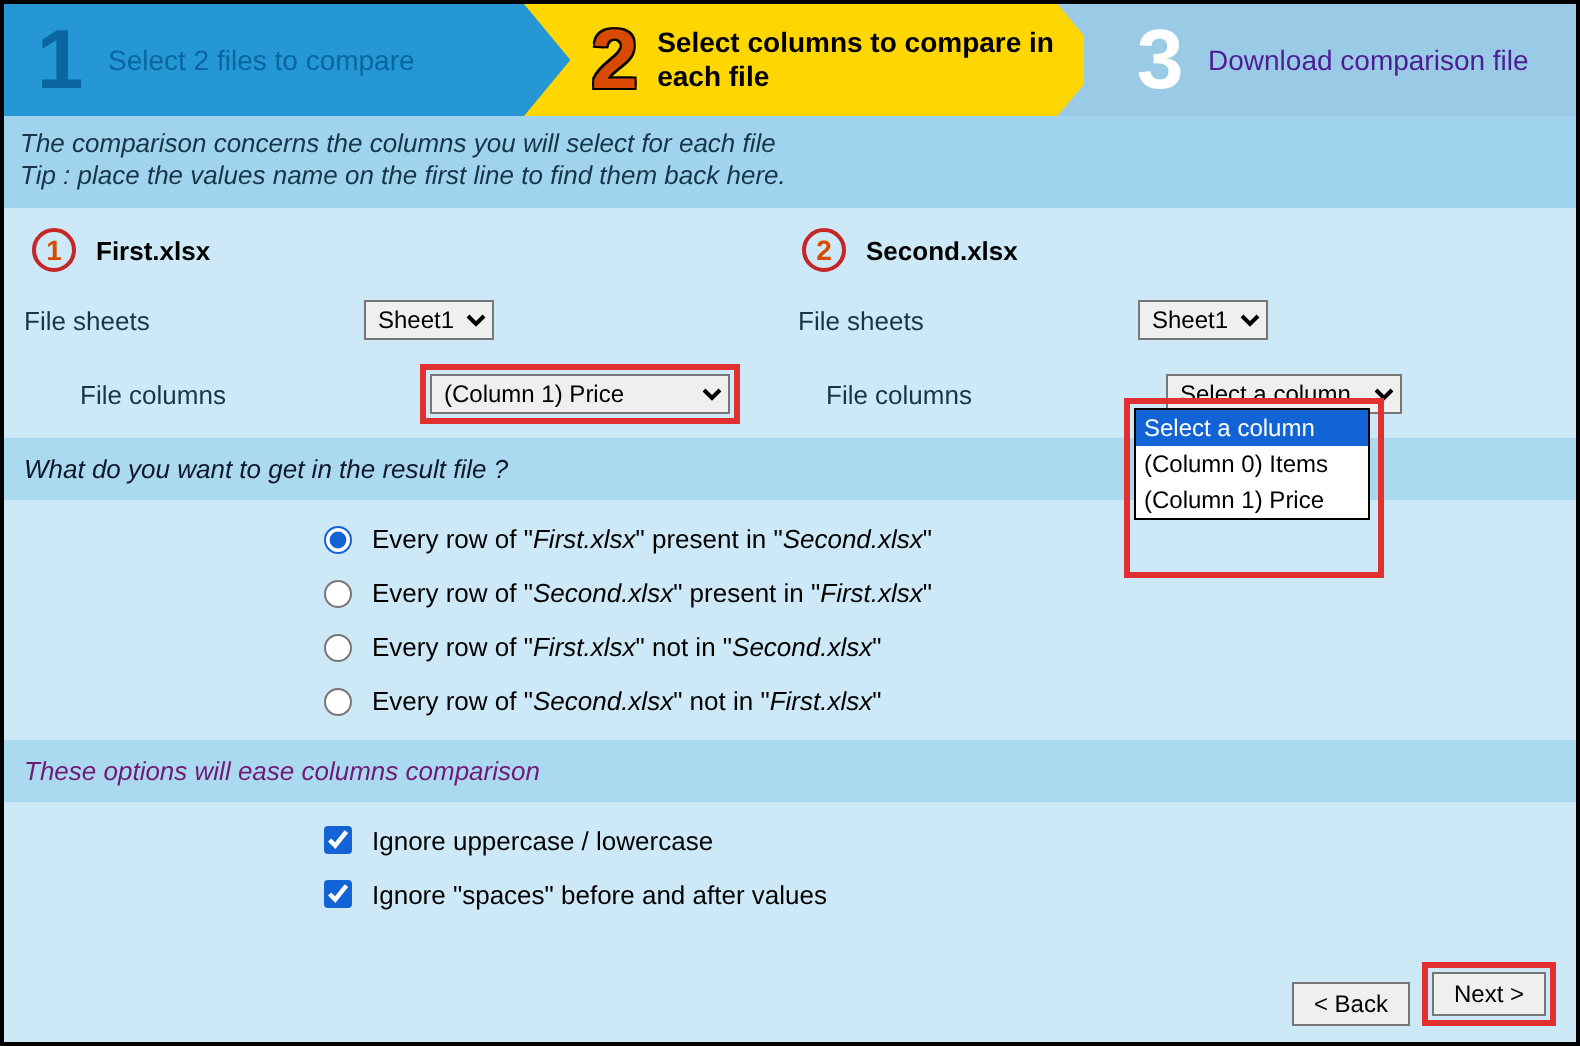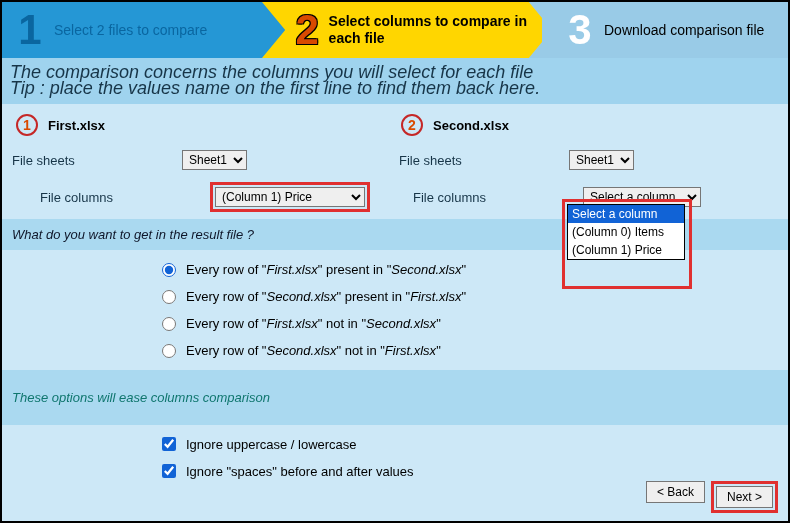--- a/index.html
+++ b/index.html
@@ -63,28 +63,28 @@
   .step-3 .step-num { color: #fff; margin-left: 18px; }
   .step-text {
     position: relative;
     font-size: 14px;
     line-height: 17px;
     z-index: 1;
     padding-left: 4px;
   }
   .step-1 .step-text { color: #0a66a0; }
   .step-2 .step-text { color: #000; font-weight: bold; }
-  .step-3 .step-text { color: #000000; }
+  .step-3 .step-text { color: #4c1d95; }
 
   
   .info-bar {
     background: #9fd3ee;
     color: #173548;
     font-style: italic;
-    font-size: 18px;
+    font-size: 13px;
     padding: 6px 8px 8px 8px;
     line-height: 16px;
   }
   
   .main {
     position: relative;
   }
   .file-row {
     display: flex;
     padding: 10px 10px 8px 14px;
@@ -151,23 +151,23 @@
     align-items: flex-start;
     padding: 6px 0 6px 150px;
   }
   .chk-row input[type=checkbox] {
     width: 14px; height: 14px;
     margin-right: 10px;
     accent-color: #1163d6;
   }
   .section-opt {
     background: #aad9f0;
-    color: #0f766e;
+    color: #701a75;
     font-style: italic;
-    padding: 20px 10px;
+    padding: 8px 10px;
   }
   
   .dropdown-overlay {
     position: absolute;
     left: 565px;
     top: 202px;
     width: 118px;
     background: #fff;
     border: 1px solid #000;
     font-size: 12px;
@@ -184,21 +184,21 @@
   }
   .dd-item { padding: 2px 4px; }
   .dd-item.sel { background: #1163d6; color: #fff; }
   
   .footer {
     position: absolute;
     bottom: 8px;
     right: 10px;
     display: flex;
     gap: 6px;
-    align-items: flex-start;
+    align-items: flex-end;
   }
   .btn {
     background: #efefef;
     border: 1px solid #767676;
     padding: 3px 10px;
     font-family: Arial;
     font-size: 12px;
     cursor: pointer;
   }
   .btn-frame {

